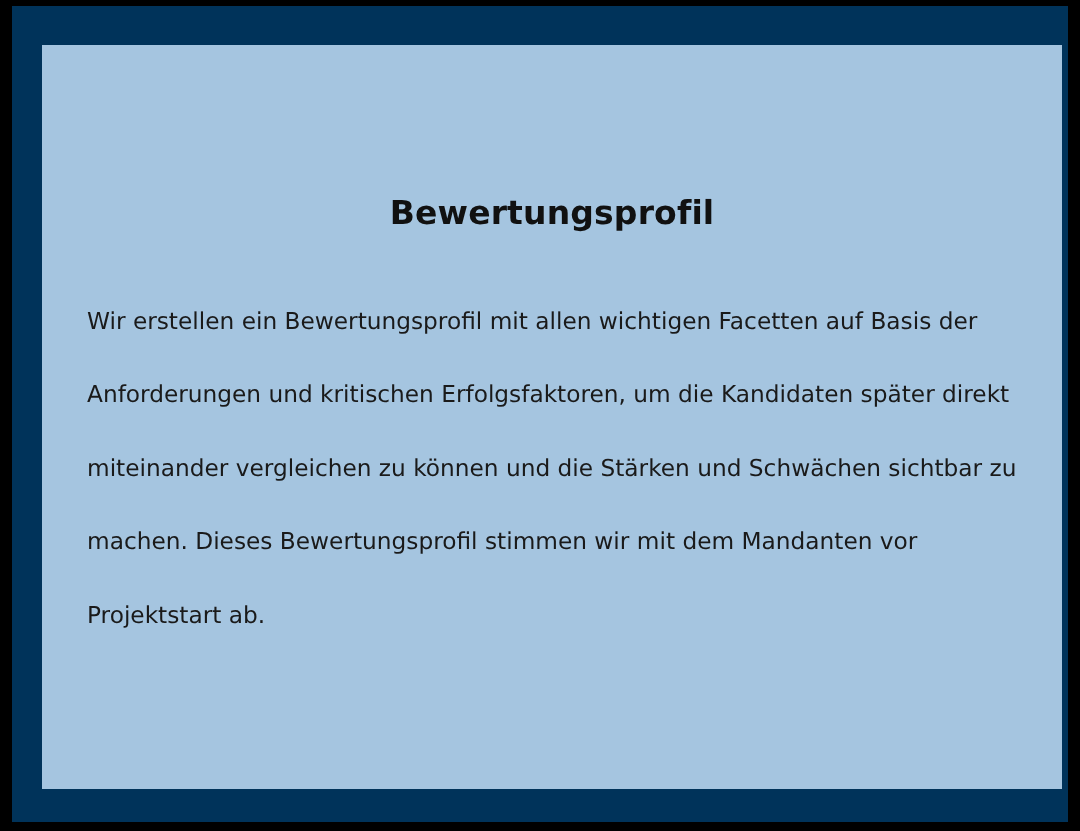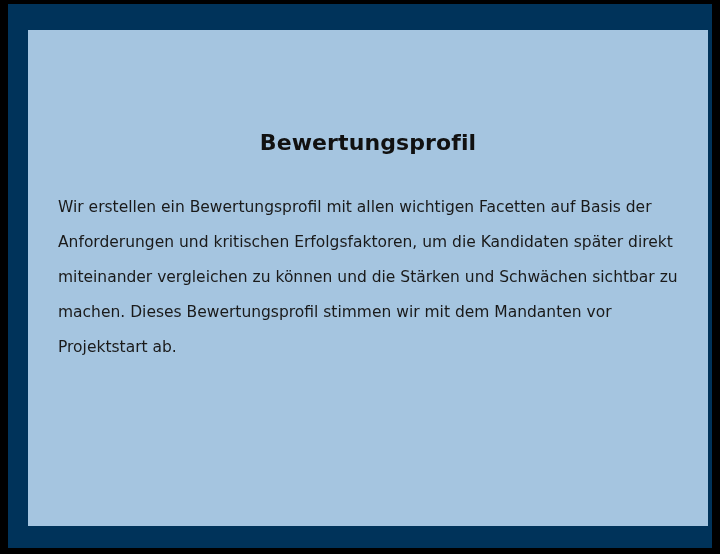--- a/index.html
+++ b/index.html
@@ -50,21 +50,21 @@
     color: #111111;
     letter-spacing: 0.1px;
   }
   .panel-body {
     position: absolute;
     left: 30px;
     top: 160px;
     width: 624px;
     color: #1a1a1a;
     font-size: 15.5px;
-    line-height: 35px;
+    line-height: 49px;
     text-align: left;
   }
   .panel-body p {
     margin: 0;
   }
 </style>
 </head>
 <body>
 
 <div class="slide-root">

